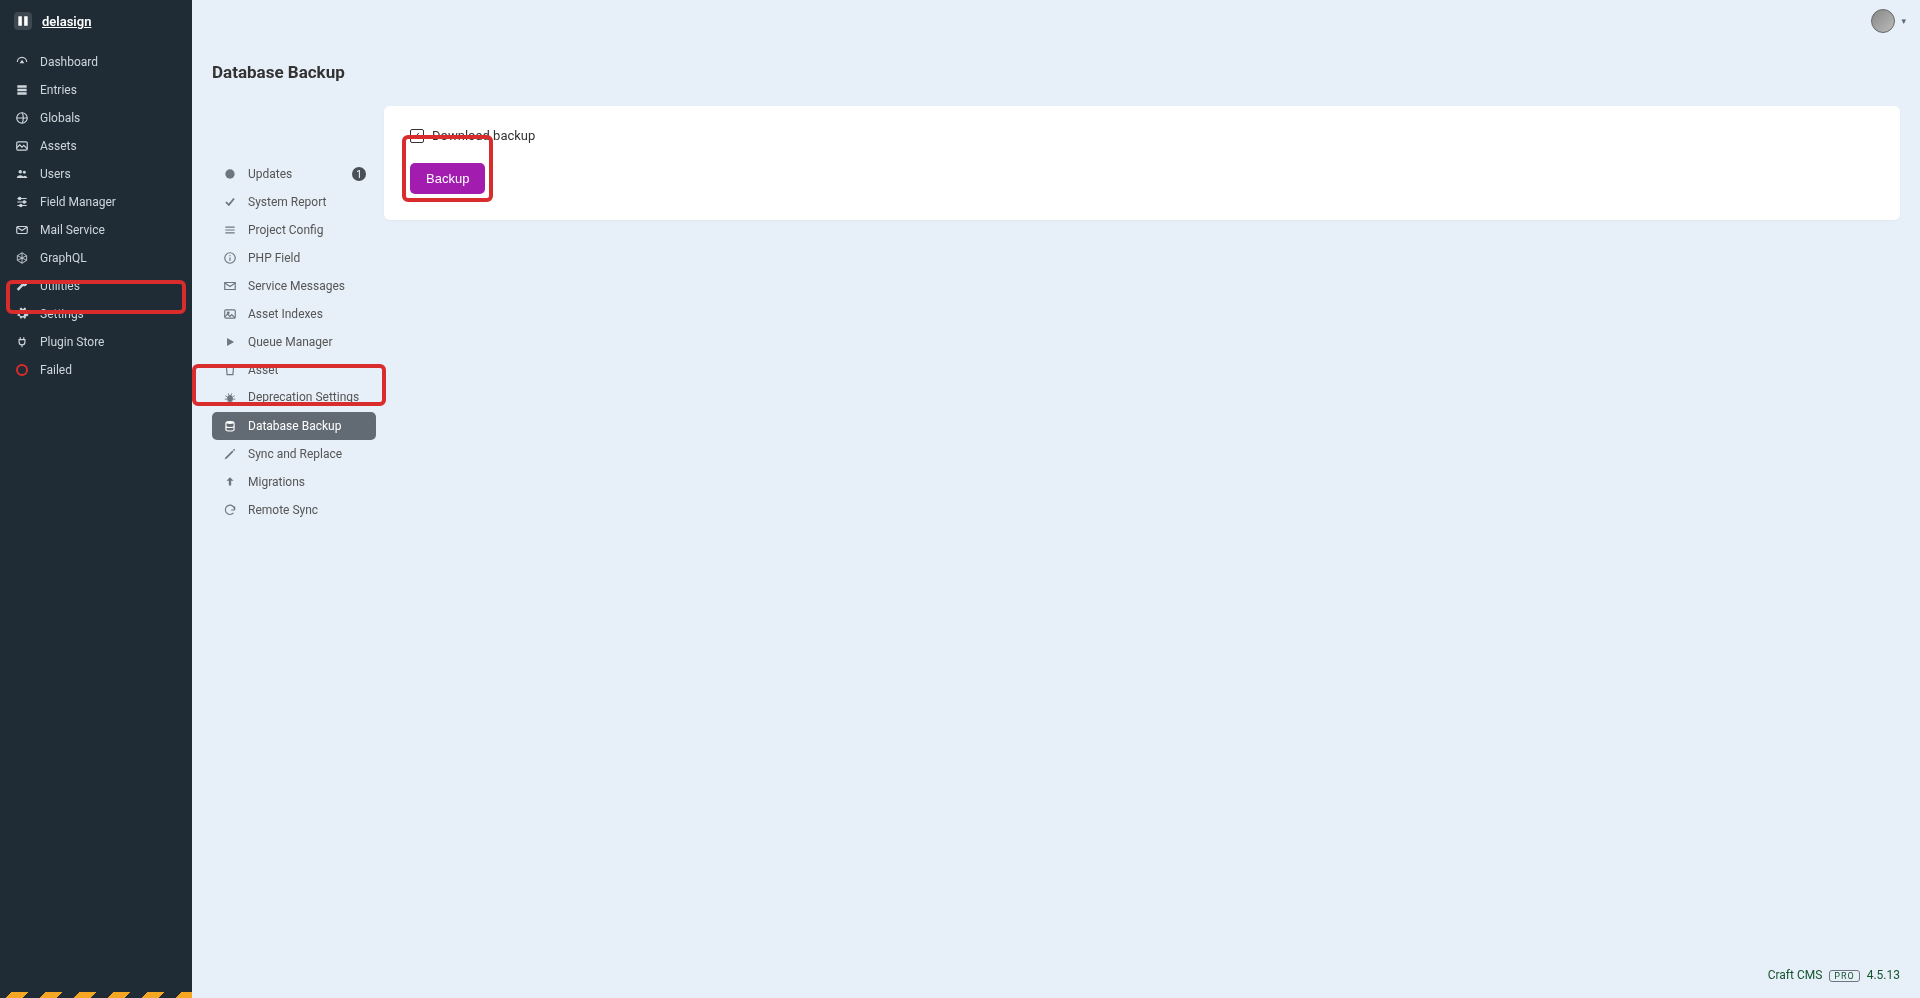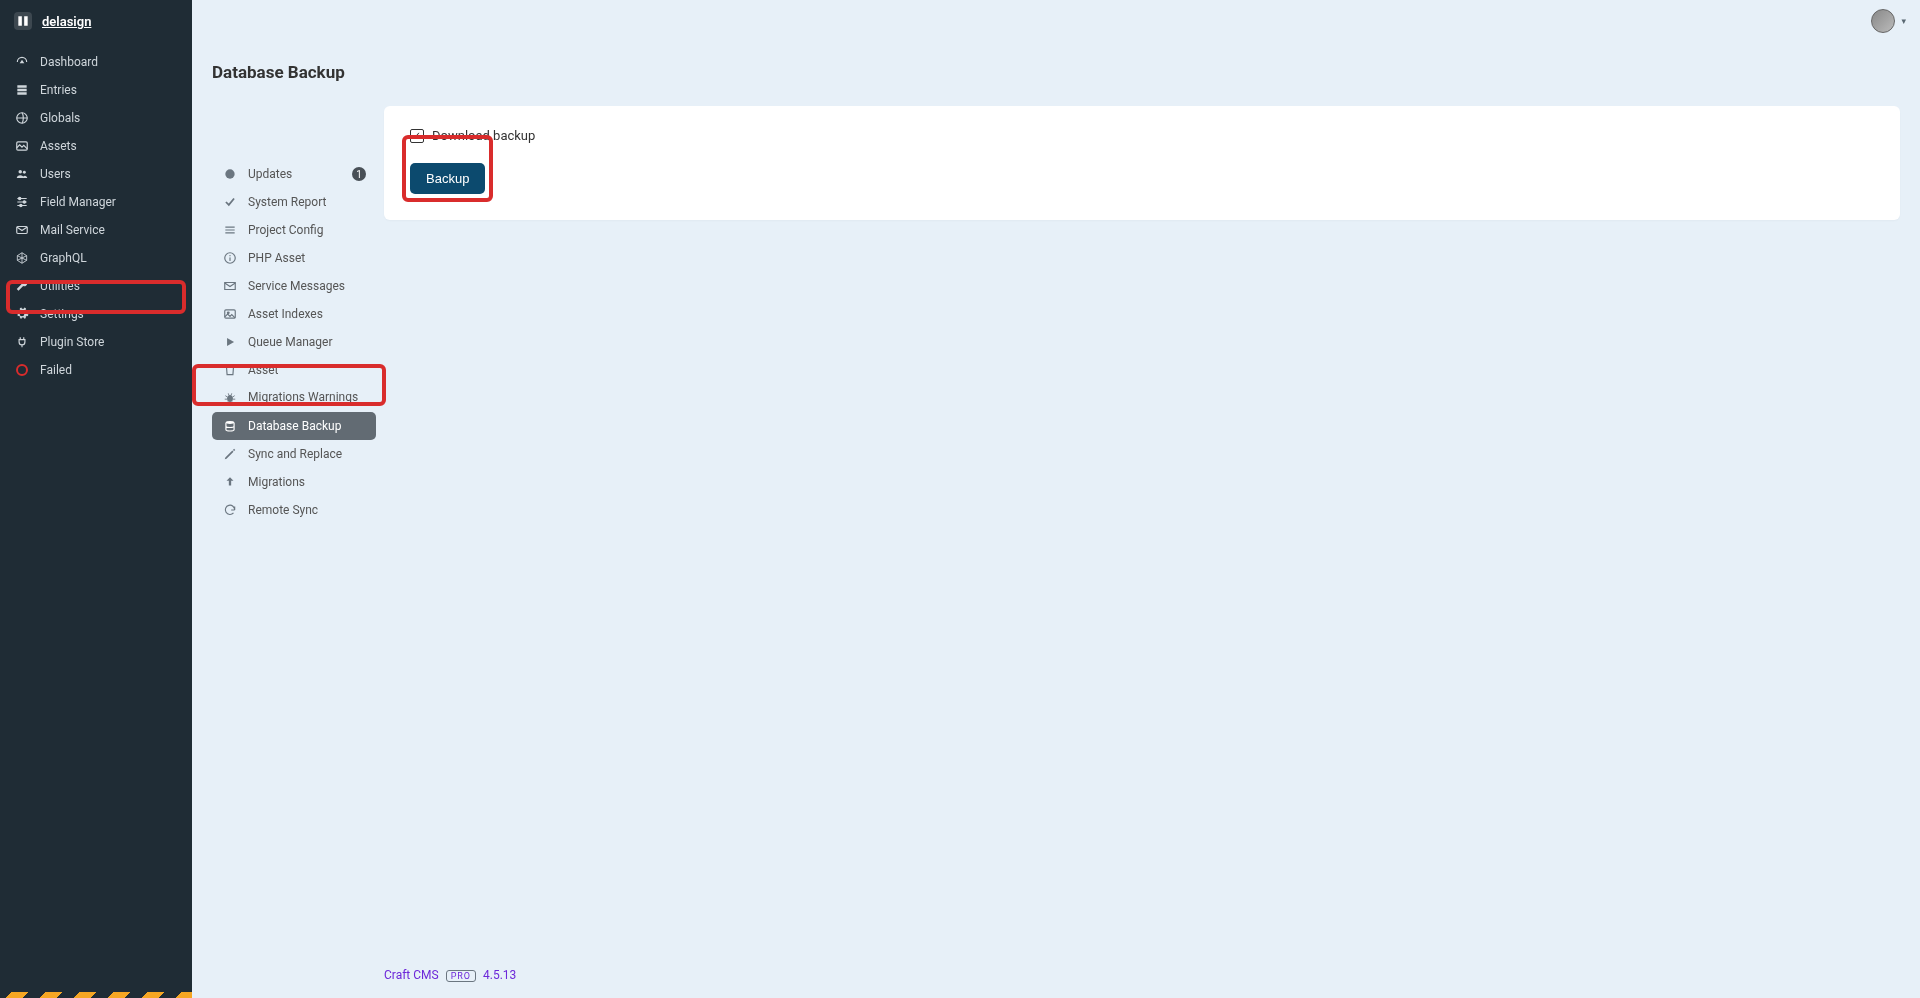--- a/index.html
+++ b/index.html
@@ -193,39 +193,39 @@
   margin-right: 8px;
   display: inline-flex;
   align-items: center;
   justify-content: center;
   font-size: 10px;
   color: #333;
   background: #fff;
 }
 .backup-btn {
   margin-top: 20px;
-  background: #0c4a6e;
+  background: #a21caf;
   color: #fff;
   border: none;
   padding: 8px 16px;
   border-radius: 5px;
   font-size: 13px;
   cursor: pointer;
   font-weight: 500;
 }
 .backup-btn-wrap { position: relative; display: inline-block; }
 
 
 .footer {
   position: fixed;
   left: 384px; right: 20px;
   bottom: 16px;
-  text-align: left;
+  text-align: right;
   font-size: 12px;
-  color: #6d28d9;
+  color: #14532d;
 }
 .footer .pro-badge {
   border: 1px solid #6b7680;
   border-radius: 3px;
   padding: 0 4px;
   font-size: 9px;
   letter-spacing: 1px;
   margin: 0 4px;
 }
 
@@ -399,21 +399,21 @@
       <span class="sn-label">Project Config</span>
     </div>
     <div class="subnav-item">
       <span class="sn-icon">
           <svg viewBox="0 0 24 24" fill="currentColor">
             <circle cx="12" cy="12" r="9" fill="none" stroke="currentColor" stroke-width="2"></circle>
             <circle cx="12" cy="8" r="1.2"></circle>
             <rect x="11" y="11" width="2" height="6"></rect>
           </svg>
         </span>
-      <span class="sn-label">PHP Asset</span>
+      <span class="sn-label">PHP Field</span>
     </div>
     <div class="subnav-item">
       <span class="sn-icon">
           <svg viewBox="0 0 24 24" fill="currentColor">
             <path d="M3 6h18v12H3z" fill="none" stroke="currentColor" stroke-width="2"></path>
             <path d="M3 7l9 6 9-6" fill="none" stroke="currentColor" stroke-width="2"></path>
           </svg>
         </span>
       <span class="sn-label">Service Messages</span>
     </div>
@@ -443,21 +443,21 @@
         </span>
       <span class="sn-label">Asset</span>
     </div>
     <div class="subnav-item">
       <span class="sn-icon">
           <svg viewBox="0 0 24 24" fill="currentColor">
             <ellipse cx="12" cy="13" rx="5" ry="6"></ellipse>
             <path d="M7 10l-3-2M17 10l3-2M7 14H3M17 14h4M8 19l-3 2M16 19l3 2M10 7l-1-3M14 7l1-3" stroke="currentColor" stroke-width="1.5"></path>
           </svg>
         </span>
-      <span class="sn-label" style="line-height:1.1;">Migrations Warnings</span>
+      <span class="sn-label" style="line-height:1.1;">Deprecation Settings</span>
     </div>
     <div class="subnav-item active">
       <span class="sn-icon">
           <svg viewBox="0 0 24 24" fill="currentColor">
             <ellipse cx="12" cy="6" rx="7" ry="2.5"></ellipse>
             <path d="M5 6v6c0 1.4 3.1 2.5 7 2.5s7-1.1 7-2.5V6M5 12v6c0 1.4 3.1 2.5 7 2.5s7-1.1 7-2.5v-6" fill="none" stroke="currentColor" stroke-width="2"></path>
           </svg>
         </span>
       <span class="sn-label">Database Backup</span>
     </div>

